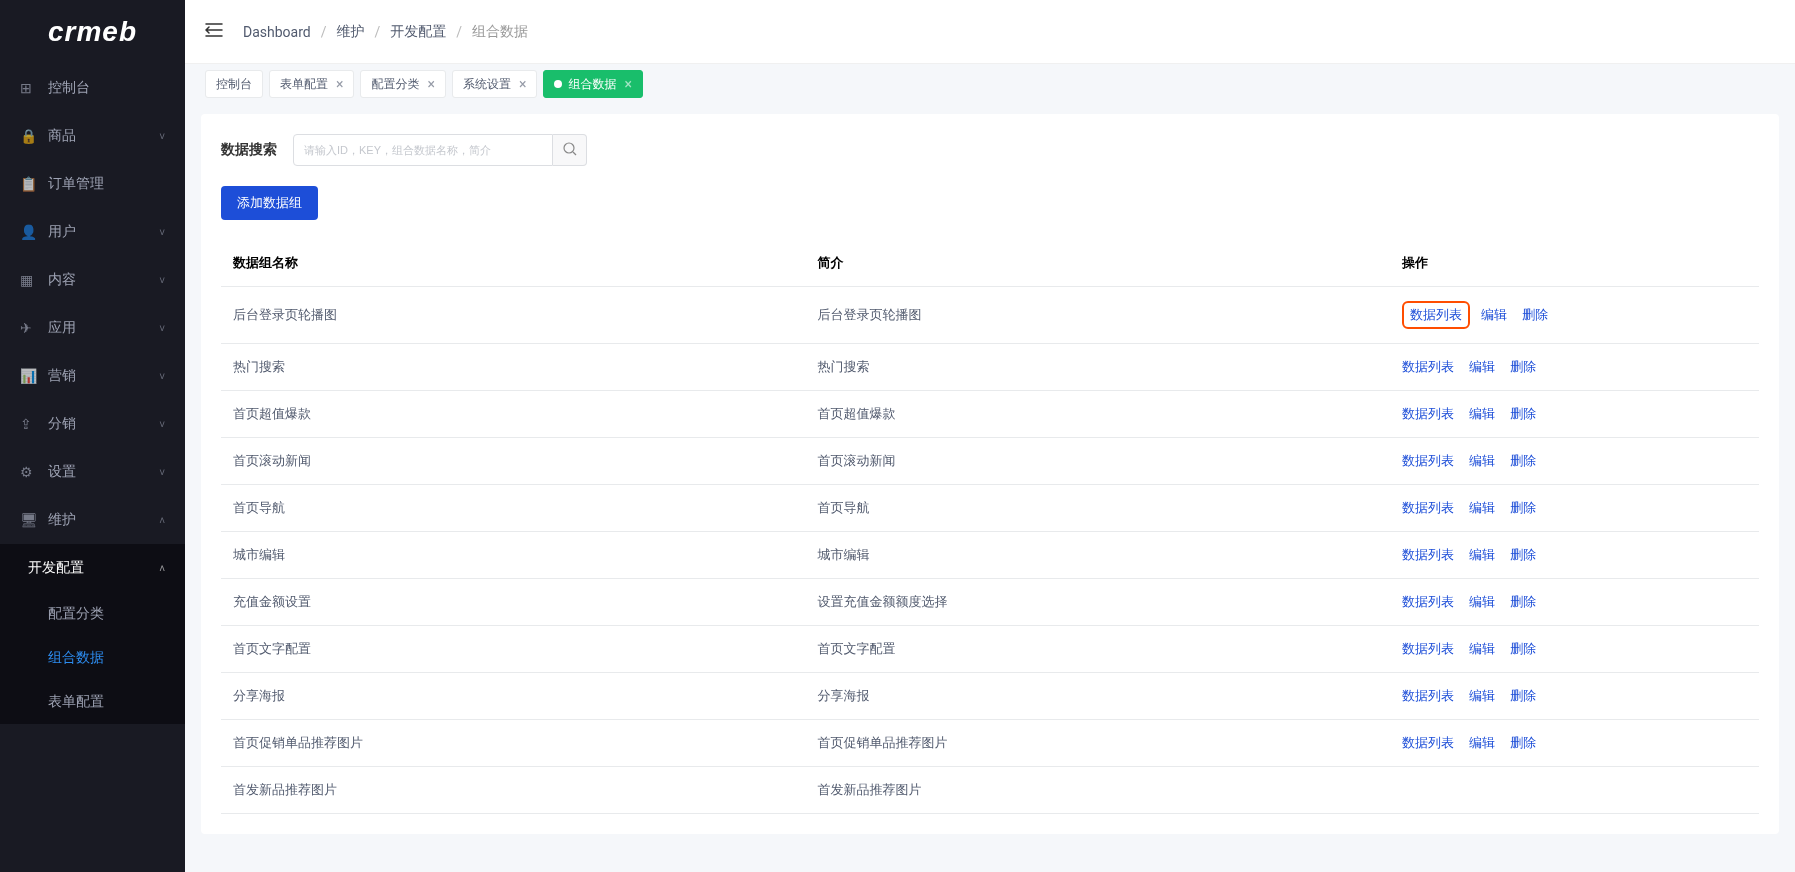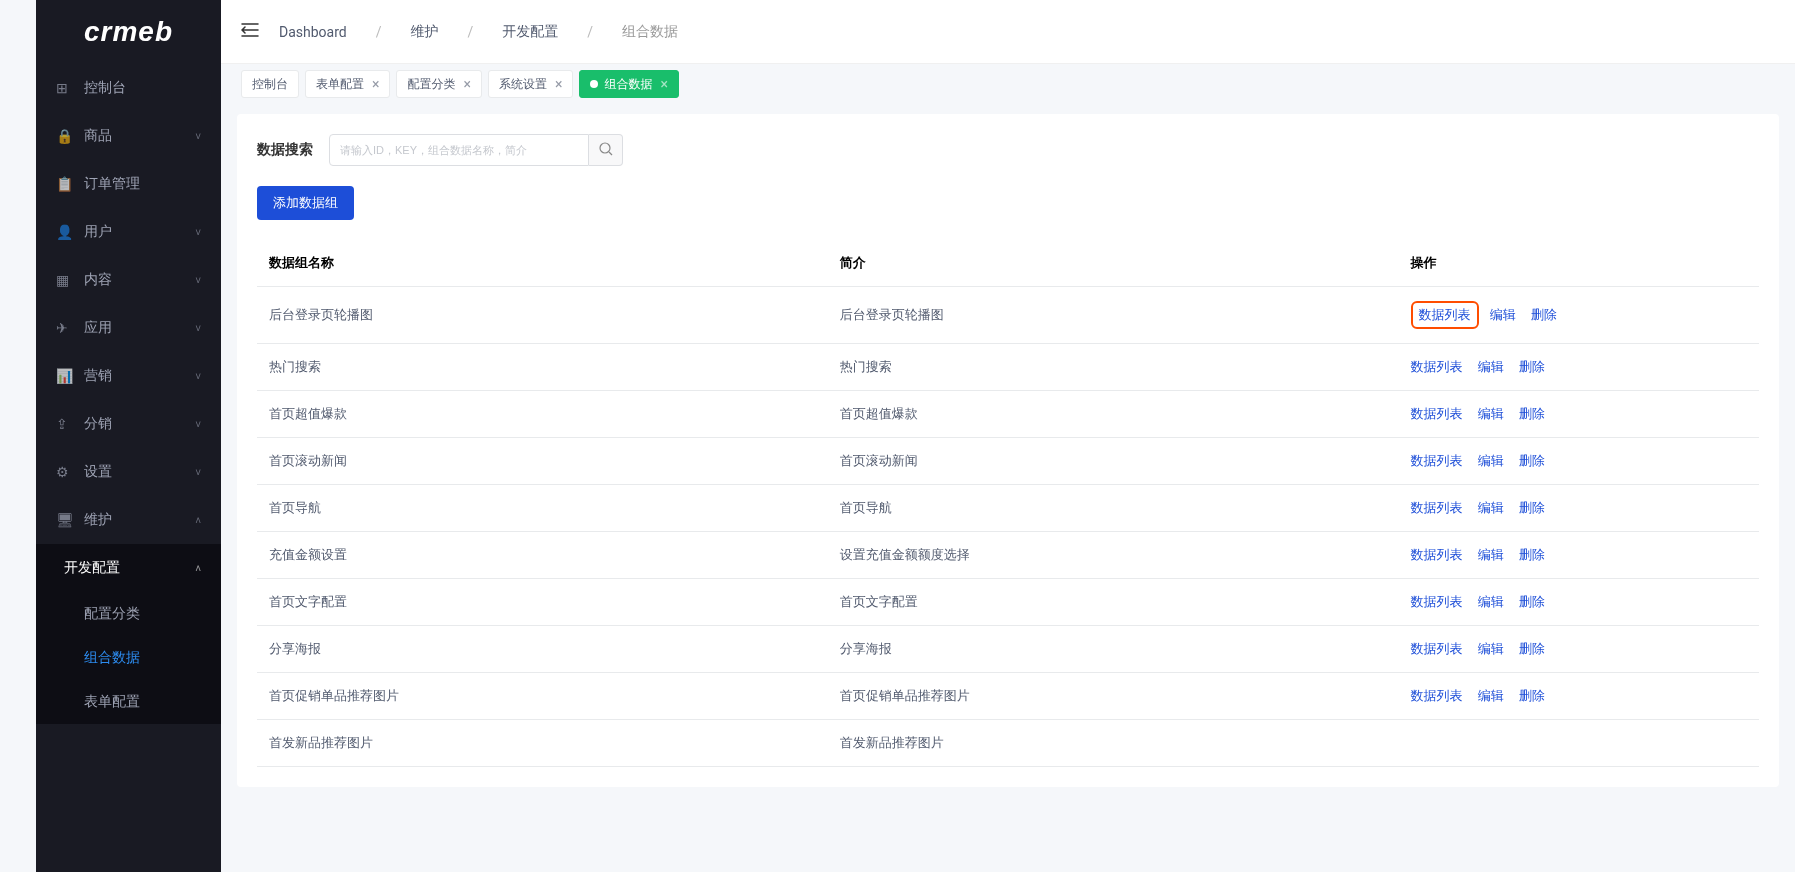--- a/index.html
+++ b/index.html
@@ -10,21 +10,20 @@
     body {
       font-family: -apple-system, BlinkMacSystemFont, "Segoe UI", Roboto, "PingFang SC", "Hiragino Sans GB", "Microsoft YaHei", sans-serif;
       background: #f5f7fa;
       font-size: 14px;
       color: #515a6e;
     }
     .app {
       display: flex;
       height: 100vh;
       min-height: 872px;
-      margin-left: 36px;
     }
     .sidebar {
       width: 185px;
       background: #191a23;
       display: flex;
       flex-direction: column;
       flex-shrink: 0;
     }
     .logo {
       height: 64px;
@@ -99,21 +98,20 @@
       border-bottom: 1px solid #f0f0f0;
     }
     .collapse-btn {
       margin-right: 20px;
       cursor: pointer;
     }
     .breadcrumb {
       display: flex;
       align-items: center;
       font-size: 14px;
-      gap: 19px;
     }
     .breadcrumb-item {
       color: #515a6e;
     }
     .breadcrumb-item.current {
       color: #999;
     }
     .breadcrumb-sep {
       margin: 0 10px;
       color: #bbb;
@@ -435,20 +433,29 @@
               <tr>
     <td>首页导航</td>
     <td>首页导航</td>
     <td class="action-cell">
       <span class="action-link">数据列表</span>
       <span class="action-link">编辑</span>
       <span class="action-link">删除</span>
     </td>
               </tr>
               <tr>
+    <td>城市编辑</td>
+    <td>城市编辑</td>
+    <td class="action-cell">
+      <span class="action-link">数据列表</span>
+      <span class="action-link">编辑</span>
+      <span class="action-link">删除</span>
+    </td>
+              </tr>
+              <tr>
     <td>充值金额设置</td>
     <td>设置充值金额额度选择</td>
     <td class="action-cell">
       <span class="action-link">数据列表</span>
       <span class="action-link">编辑</span>
       <span class="action-link">删除</span>
     </td>
               </tr>
               <tr>
     <td>首页文字配置</td>

